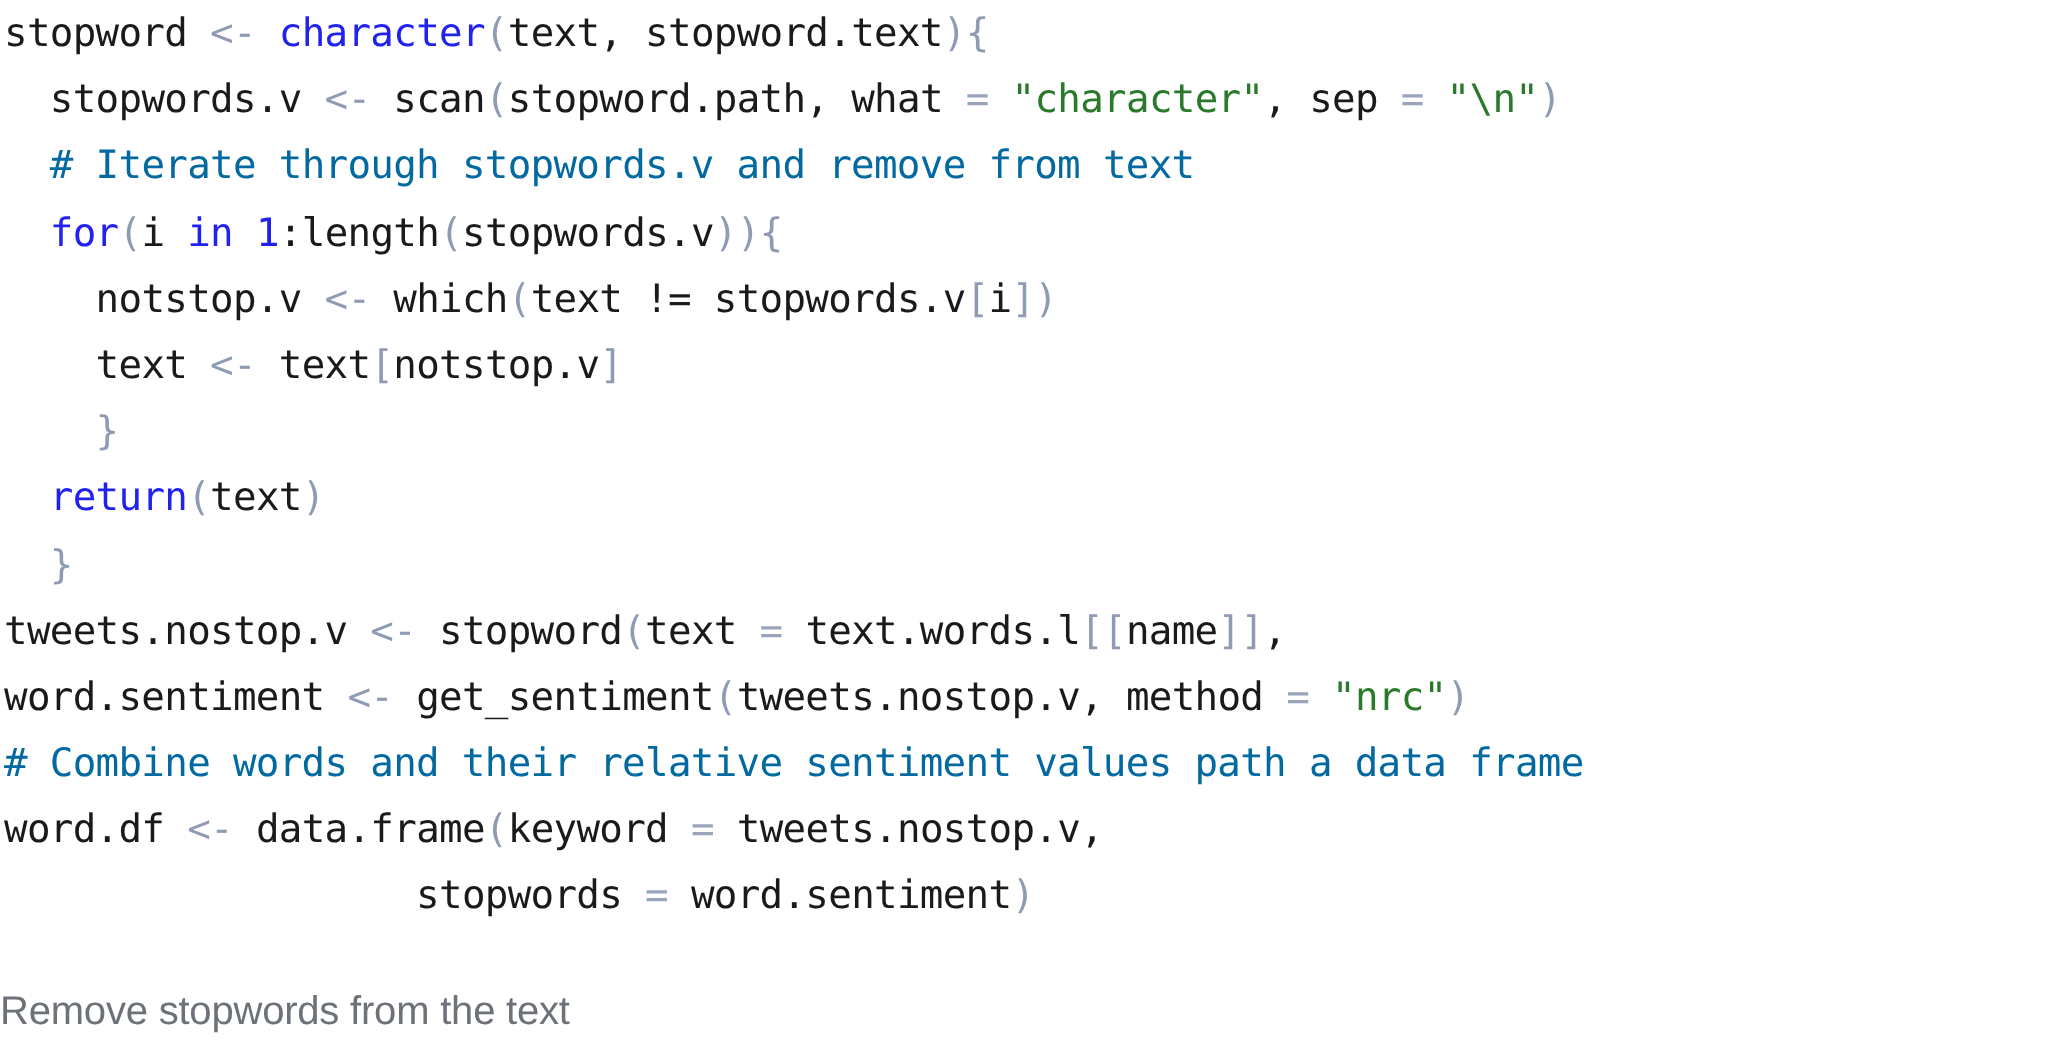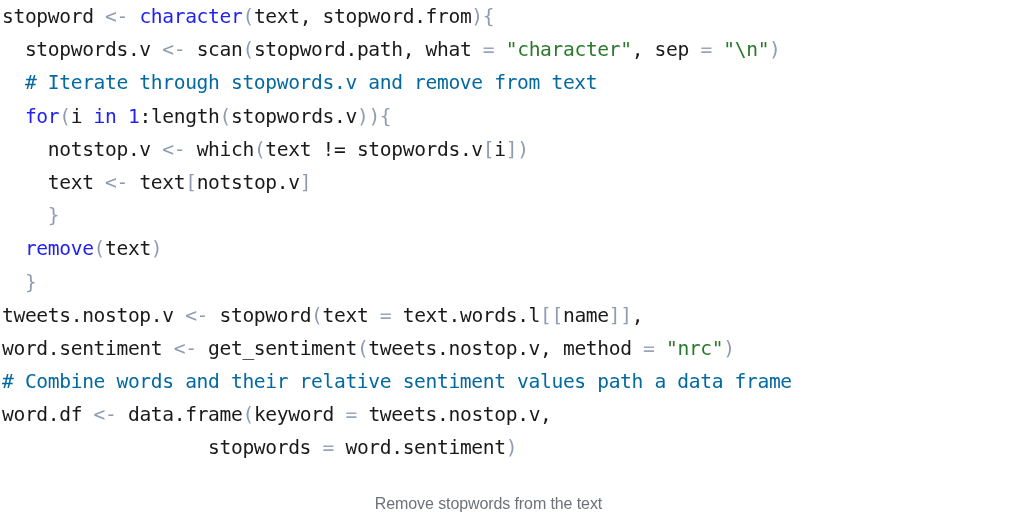--- a/index.html
+++ b/index.html
@@ -44,49 +44,48 @@
   .tok-comment { color: #0369a1; }
   .tok-punct   { color: #8f9bb3; }
   .tok-assign  { color: #8f9bb3; }
   .tok-eq      { color: #9aa5bb; }
 
   #caption {
     position: absolute;
     left: 0;
     top: 495px;
     width: 977px;
-    text-align: center;
     font-family: "Liberation Sans", sans-serif;
-    font-size: 16px;
+    font-size: 20px;
     color: #6d7278;
     letter-spacing: -0.1px;
   }
 </style>
 </head>
 <body>
 
 <div id="figure">
 
   <div id="code-block">
 
-    <div class="code-line"><span class="tok-plain">stopword</span><span class="tok-plain"> </span><span class="tok-assign">&lt;-</span><span class="tok-plain"> </span><span class="tok-kw">character</span><span class="tok-punct">(</span><span class="tok-plain">text, stopword.from</span><span class="tok-punct">)</span><span class="tok-punct">{</span></div>
+    <div class="code-line"><span class="tok-plain">stopword</span><span class="tok-plain"> </span><span class="tok-assign">&lt;-</span><span class="tok-plain"> </span><span class="tok-kw">character</span><span class="tok-punct">(</span><span class="tok-plain">text, stopword.text</span><span class="tok-punct">)</span><span class="tok-punct">{</span></div>
 
     <div class="code-line"><span class="tok-plain">  </span><span class="tok-plain">stopwords.v</span><span class="tok-plain"> </span><span class="tok-assign">&lt;-</span><span class="tok-plain"> </span><span class="tok-plain">scan</span><span class="tok-punct">(</span><span class="tok-plain">stopword.path</span><span class="tok-plain">, </span><span class="tok-plain">what</span><span class="tok-plain"> </span><span class="tok-eq">=</span><span class="tok-plain"> </span><span class="tok-str">"character"</span><span class="tok-plain">, </span><span class="tok-plain">sep</span><span class="tok-plain"> </span><span class="tok-eq">=</span><span class="tok-plain"> </span><span class="tok-str">"\n"</span><span class="tok-punct">)</span></div>
 
     <div class="code-line"><span class="tok-plain">  </span><span class="tok-comment"># Iterate through stopwords.v and remove from text</span></div>
 
     <div class="code-line"><span class="tok-plain">  </span><span class="tok-kw">for</span><span class="tok-punct">(</span><span class="tok-plain">i</span><span class="tok-plain"> </span><span class="tok-kw">in</span><span class="tok-plain"> </span><span class="tok-num">1</span><span class="tok-plain">:</span><span class="tok-plain">length</span><span class="tok-punct">(</span><span class="tok-plain">stopwords.v</span><span class="tok-punct">)</span><span class="tok-punct">)</span><span class="tok-punct">{</span></div>
 
     <div class="code-line"><span class="tok-plain">    </span><span class="tok-plain">notstop.v</span><span class="tok-plain"> </span><span class="tok-assign">&lt;-</span><span class="tok-plain"> </span><span class="tok-plain">which</span><span class="tok-punct">(</span><span class="tok-plain">text != stopwords.v</span><span class="tok-punct">[</span><span class="tok-plain">i</span><span class="tok-punct">]</span><span class="tok-punct">)</span></div>
 
     <div class="code-line"><span class="tok-plain">    </span><span class="tok-plain">text</span><span class="tok-plain"> </span><span class="tok-assign">&lt;-</span><span class="tok-plain"> </span><span class="tok-plain">text</span><span class="tok-punct">[</span><span class="tok-plain">notstop.v</span><span class="tok-punct">]</span></div>
 
     <div class="code-line"><span class="tok-plain">    </span><span class="tok-punct">}</span></div>
 
-    <div class="code-line"><span class="tok-plain">  </span><span class="tok-kw">remove</span><span class="tok-punct">(</span><span class="tok-plain">text</span><span class="tok-punct">)</span></div>
+    <div class="code-line"><span class="tok-plain">  </span><span class="tok-kw">return</span><span class="tok-punct">(</span><span class="tok-plain">text</span><span class="tok-punct">)</span></div>
 
     <div class="code-line"><span class="tok-plain">  </span><span class="tok-punct">}</span></div>
 
     <div class="code-line"><span class="tok-plain">tweets.nostop.v</span><span class="tok-plain"> </span><span class="tok-assign">&lt;-</span><span class="tok-plain"> </span><span class="tok-plain">stopword</span><span class="tok-punct">(</span><span class="tok-plain">text</span><span class="tok-plain"> </span><span class="tok-eq">=</span><span class="tok-plain"> </span><span class="tok-plain">text.words.l</span><span class="tok-punct">[[</span><span class="tok-plain">name</span><span class="tok-punct">]]</span><span class="tok-plain">,</span></div>
 
 
     <div class="code-line"><span class="tok-plain">word.sentiment</span><span class="tok-plain"> </span><span class="tok-assign">&lt;-</span><span class="tok-plain"> </span><span class="tok-plain">get_sentiment</span><span class="tok-punct">(</span><span class="tok-plain">tweets.nostop.v</span><span class="tok-plain">, </span><span class="tok-plain">method</span><span class="tok-plain"> </span><span class="tok-eq">=</span><span class="tok-plain"> </span><span class="tok-str">"nrc"</span><span class="tok-punct">)</span></div>
 
     <div class="code-line"><span class="tok-comment"># Combine words and their relative sentiment values path a data frame</span></div>
 

